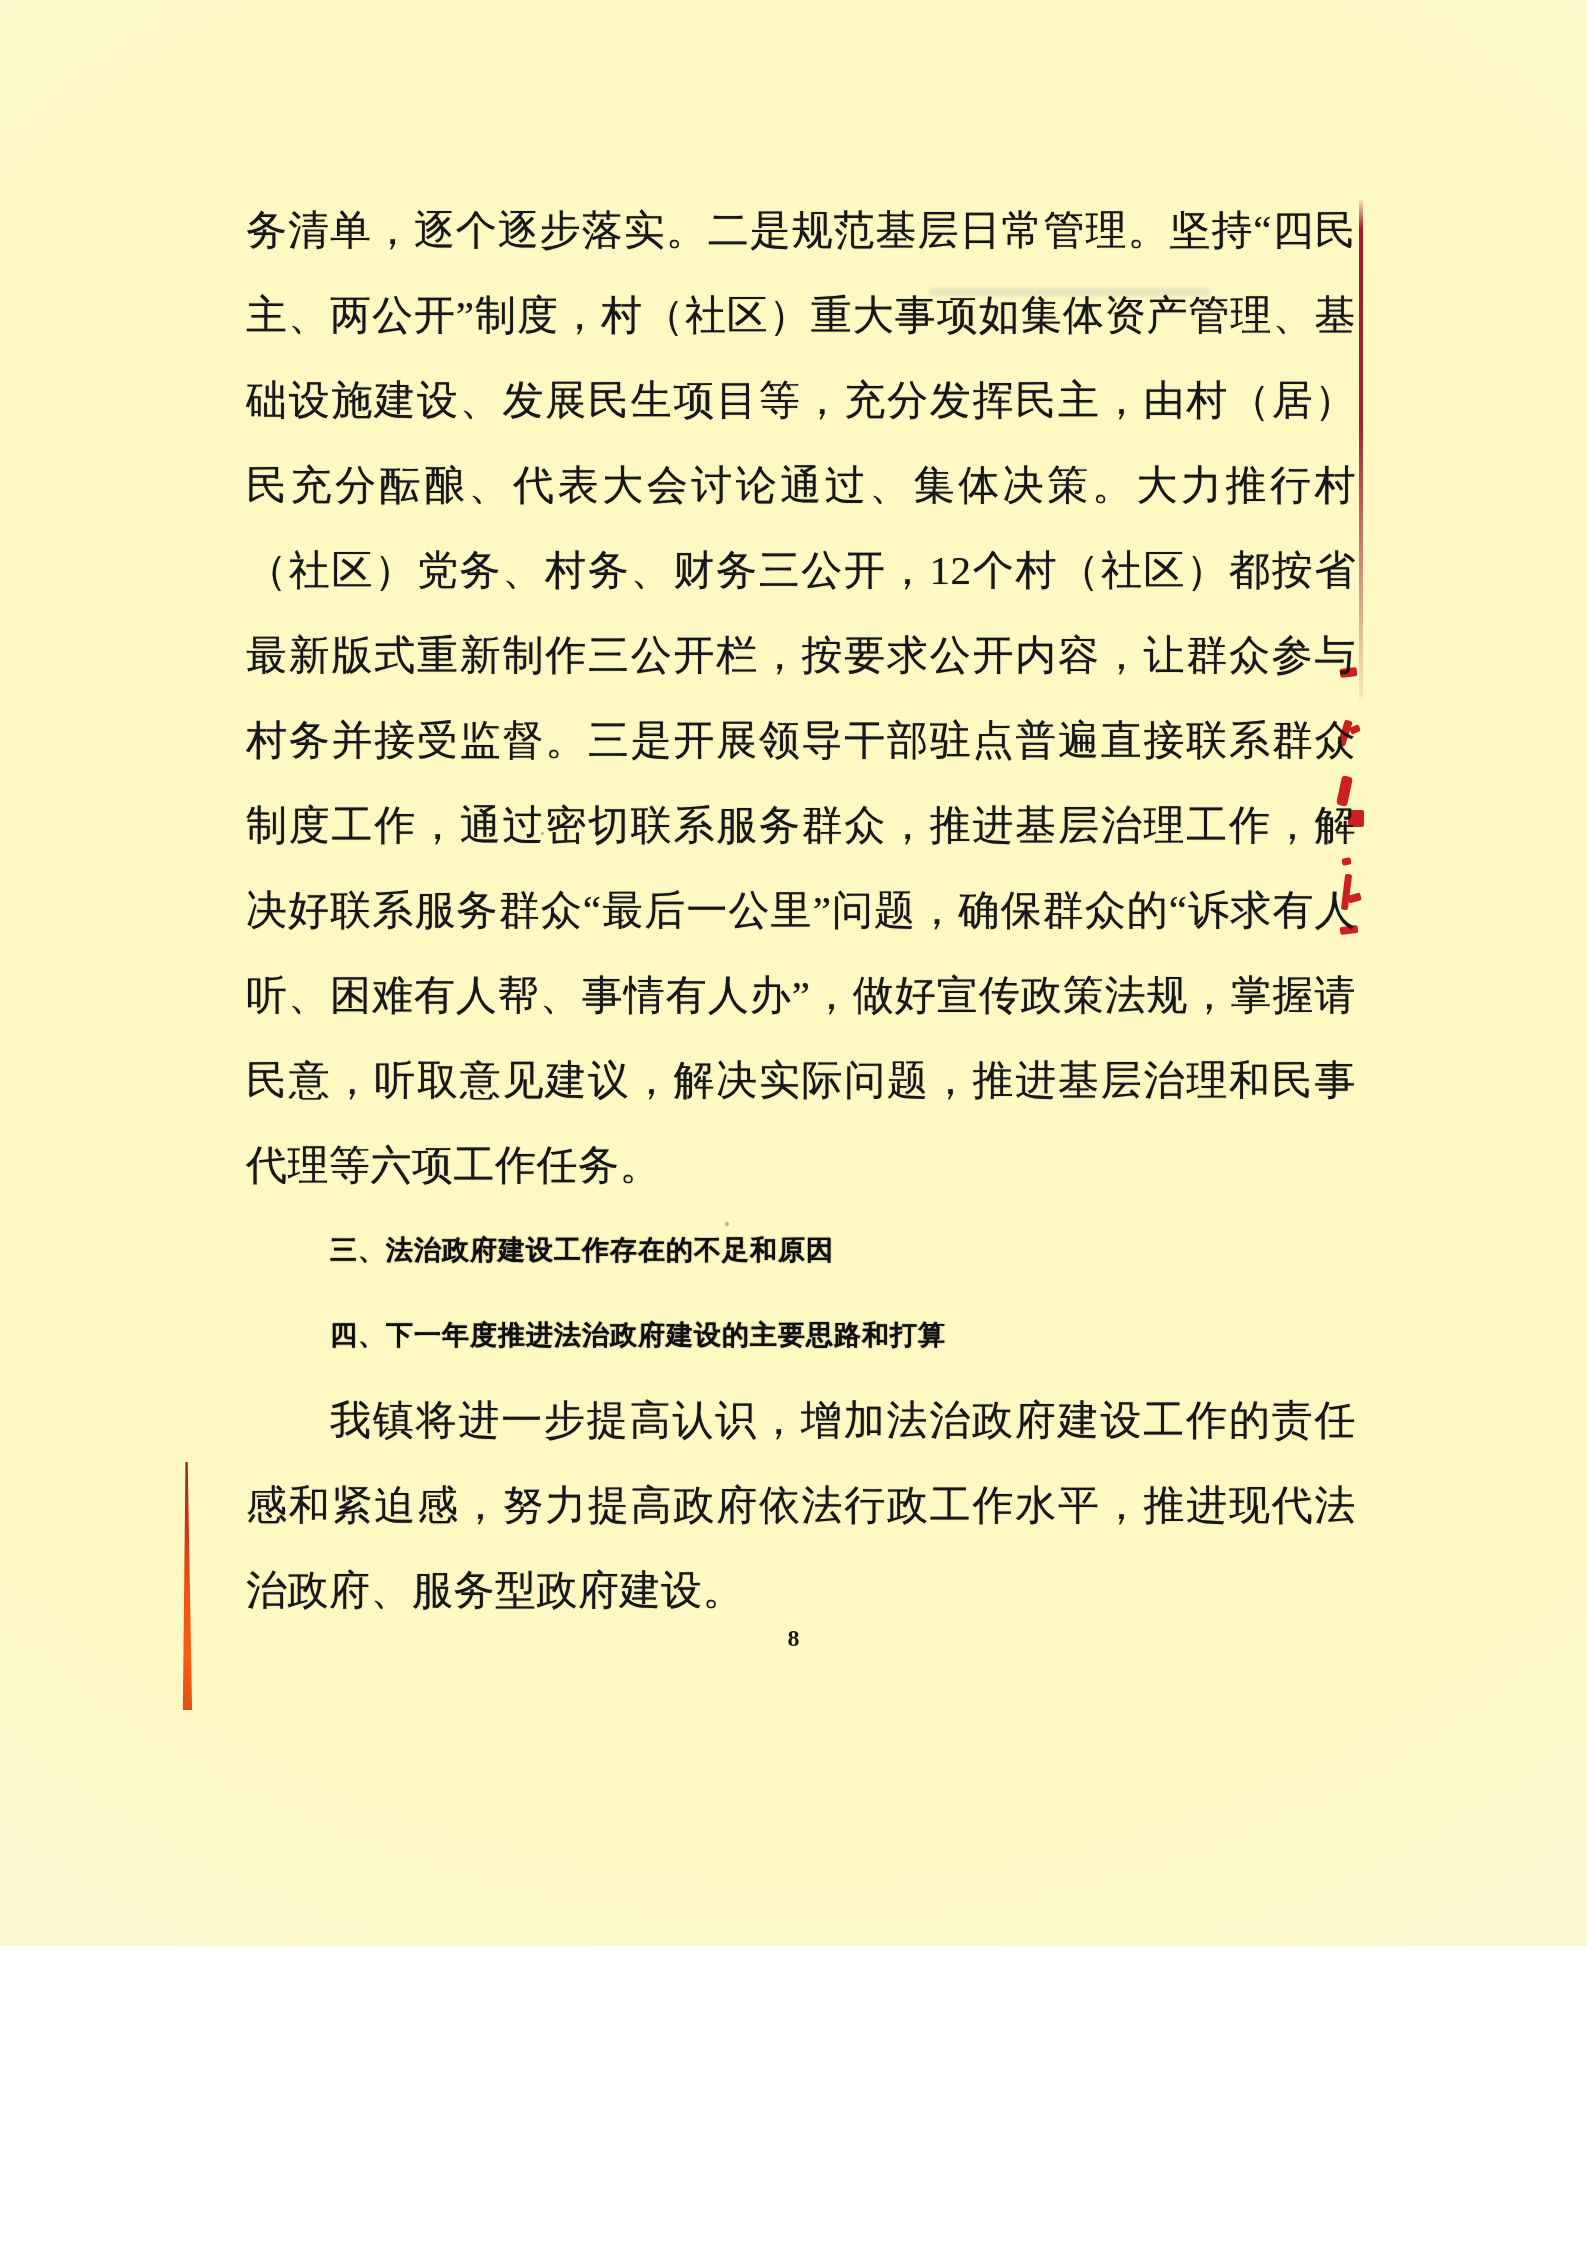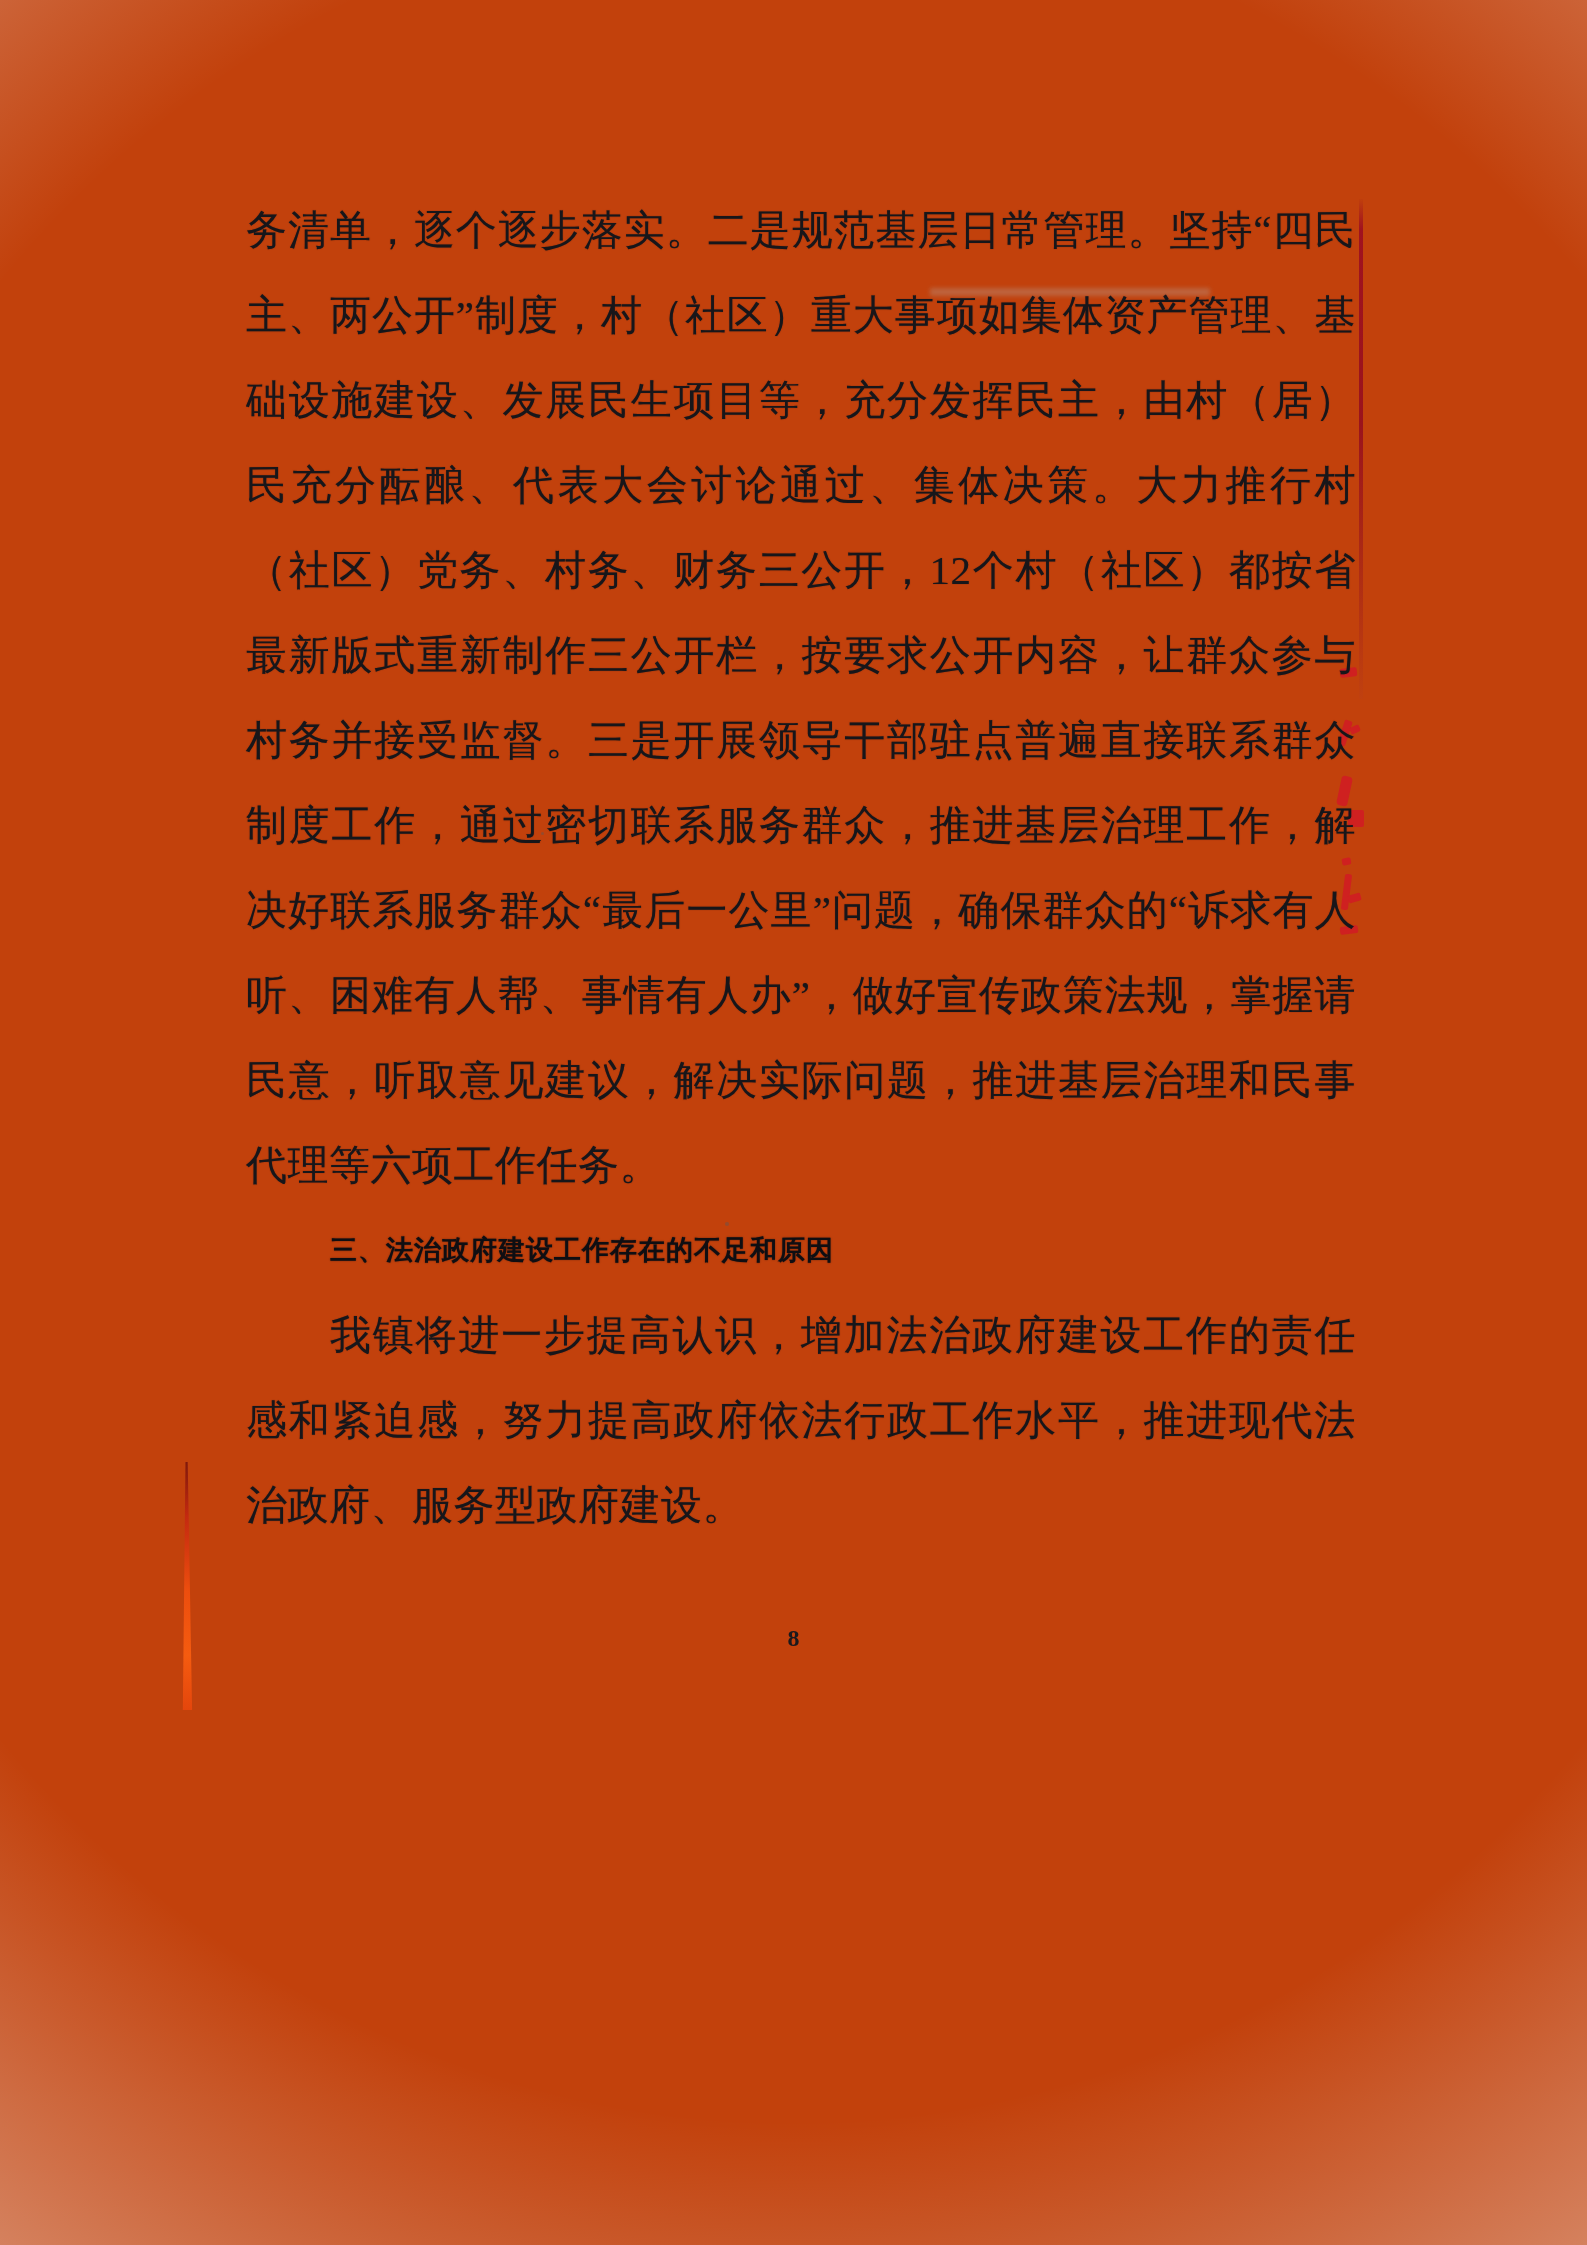--- a/index.html
+++ b/index.html
@@ -4,22 +4,22 @@
 <title>法治政府建设工作报告 - 第8页</title>
 <style>
   html, body {
     margin: 0;
     padding: 0;
     background: #ffffff;
   }
   .page {
     position: relative;
     width: 1587px;
-    height: 2245px;
-    background: #c2410c;
+    height: 1946px;
+    background: #fef9c3;
     overflow: hidden;
     font-family: "Liberation Serif", "DejaVu Serif", serif;
   }
   
   .paper-tint {
     position: absolute;
     inset: 0;
     background:
       radial-gradient(ellipse 120% 90% at 50% 45%, rgba(255,255,255,0) 55%, rgba(246,244,240,0.85) 100%);
     pointer-events: none;
@@ -163,20 +163,21 @@
   <div class="artifact-speck" style="left:725px; top:1222px; width:4px; height:4px;"></div>
   <div class="artifact-speck" style="left:541px; top:832px; width:3px; height:3px;"></div>
 
   <div class="content">
 
     <p class="para">务清单，逐个逐步落实。二是规范基层日常管理。坚持“四民主、两公开”制度，村（社区）重大事项如集体资产管理、基础设施建设、发展民生项目等，充分发挥民主，由村（居）民充分酝酿、代表大会讨论通过、集体决策。大力推行村（社区）党务、村务、财务三公开，12个村（社区）都按省最新版式重新制作三公开栏，按要求公开内容，让群众参与村务并接受监督。三是开展领导干部驻点普遍直接联系群众制度工作，通过密切联系服务群众，推进基层治理工作，解决好联系服务群众“最后一公里”问题，确保群众的“诉求有人听、困难有人帮、事情有人办”，做好宣传政策法规，掌握请民意，听取意见建议，解决实际问题，推进基层治理和民事代理等六项工作任务。</p>
 
     <h2 class="heading">三、法治政府建设工作存在的不足和原因</h2>
 
 
+    <h2 class="heading">四、下一年度推进法治政府建设的主要思路和打算</h2>
 
     <p class="para indent">我镇将进一步提高认识，增加法治政府建设工作的责任感和紧迫感，努力提高政府依法行政工作水平，推进现代法治政府、服务型政府建设。</p>
 
   </div>
 
   <div class="page-number">8</div>
 
 </div>
 
 </body></html>

